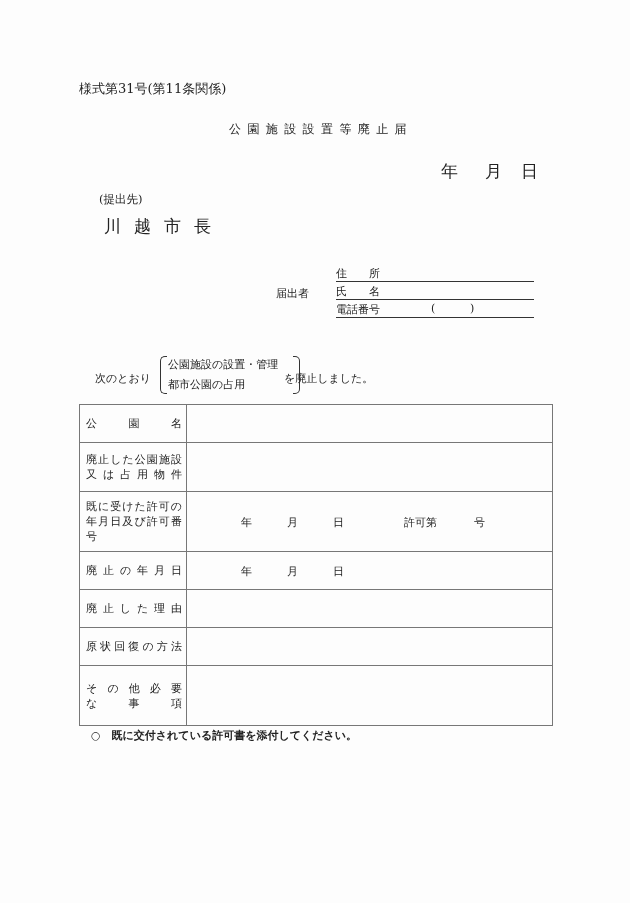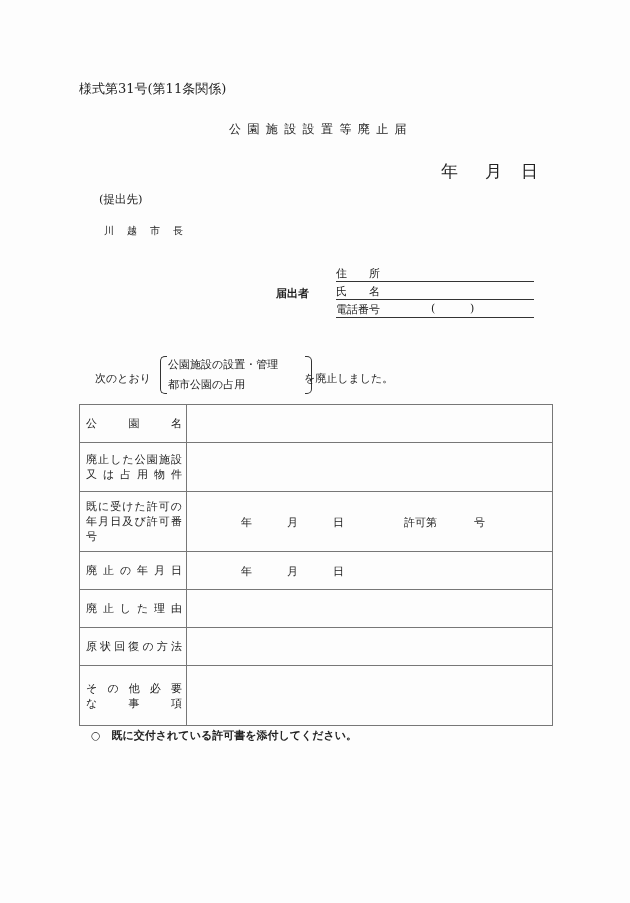--- a/index.html
+++ b/index.html
@@ -6,34 +6,34 @@
   body {
     width:630px; height:903px; background:#fdfdfd; position:relative; overflow:hidden;
     font-family:"DejaVu Serif","Liberation Serif",serif; color:#222; font-size:11px;
   }
   .abs { position:absolute; white-space:nowrap; }
   .form-no { left:79px; top:80px; font-size:13px; }
   .title { left:229px; top:121px; font-size:12px; letter-spacing:6.4px; }
   .date-row { left:441px; top:160px; font-size:17px; }
   .date-row span { display:inline-block; }
   .to-label { left:99px; top:192px; font-size:11.5px; }
-  .to-name { left:104px; top:224px; font-size:10px; letter-spacing:13px;text-align:right; }
-  .applicant-label { left:276px; top:286px; font-size:11px;font-weight:bold; }
+  .to-name { left:104px; top:215px; font-size:17px; letter-spacing:13px;text-align:right; }
+  .applicant-label { left:276px; top:286px; font-size:11px; }
   .af { position:absolute; left:336px; width:198px; border-bottom:1px solid #333; height:16px; font-size:11px; }
   .af .lbl { position:absolute; left:0; top:1px; }
   .af .paren { position:absolute; left:95px; top:1px; }
   .af .paren2 { position:absolute; left:134px; top:1px; }
   .intro { left:95px; top:371px; font-size:11px; }
-  .brace-box { position:absolute; left:160px; top:356px; width:152px; height:38px; }
+  .brace-box { position:absolute; left:160px; top:356px; width:140px; height:38px; }
   .brace-l, .brace-r { position:absolute; top:0; width:6px; height:36px; border:1px solid #333; }
   .brace-l { left:0; border-right:none; border-radius:5px 0 0 5px; }
   .brace-r { right:0; border-left:none; border-radius:0 5px 5px 0; }
   .opt { position:absolute; left:8px; font-size:11px; }
   .opt1 { top:1px; } .opt2 { top:21px; }
-  .after { left:304px; top:371px; font-size:11px; }
+  .after { left:284px; top:371px; font-size:11px; }
   table.main {
     position:absolute; left:79px; top:404px; width:474px; border-collapse:collapse;
     font-size:11px;
   }
   table.main td { border:1px solid #777; padding:0; vertical-align:middle; }
   td.lbl { width:96px; padding:0 4px 0 6px !important; line-height:15px; }
   .just { display:flex; justify-content:space-between; }
   .val { position:relative; }
   .val span { position:absolute; top:50%; transform:translateY(-50%); }
   .note { left:91px; top:728px; font-size:11px;font-weight:bold; }

